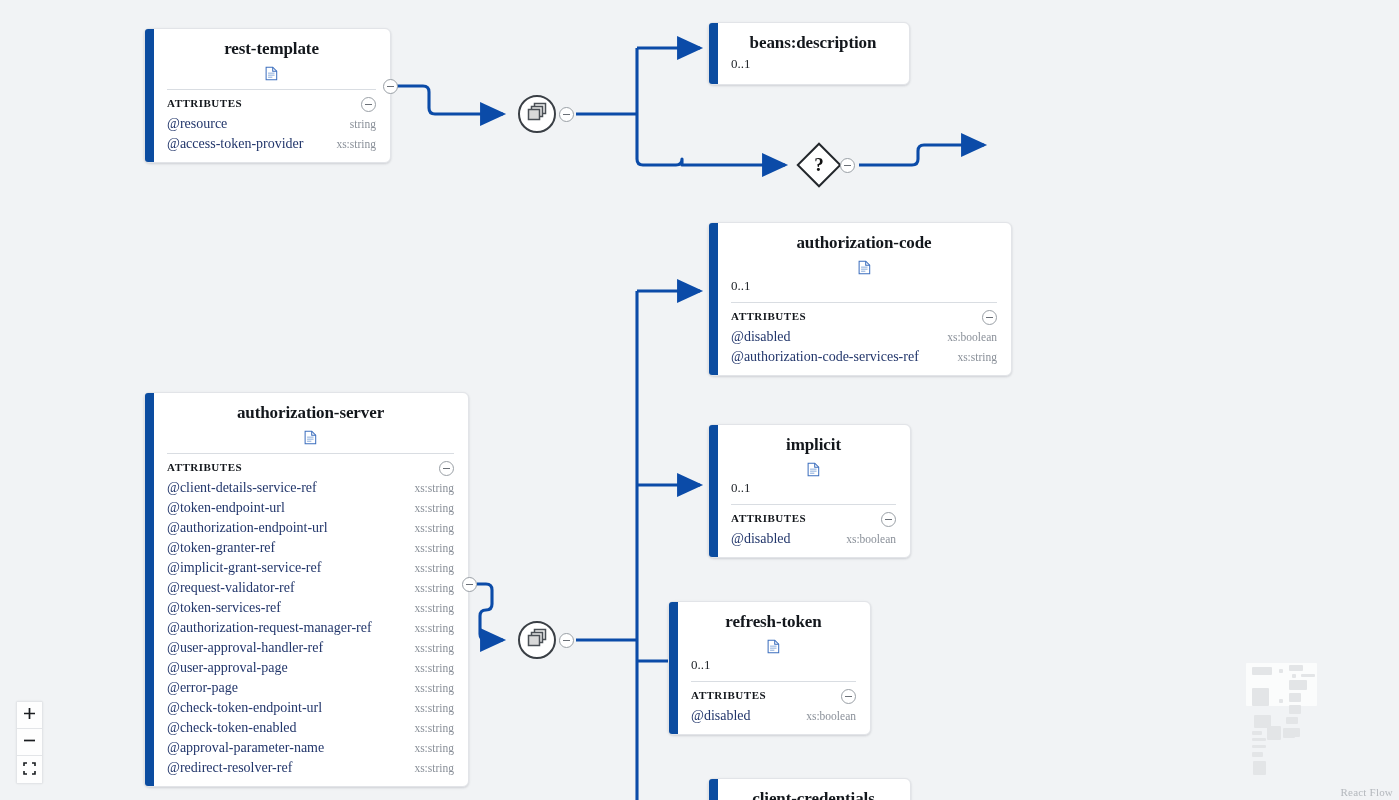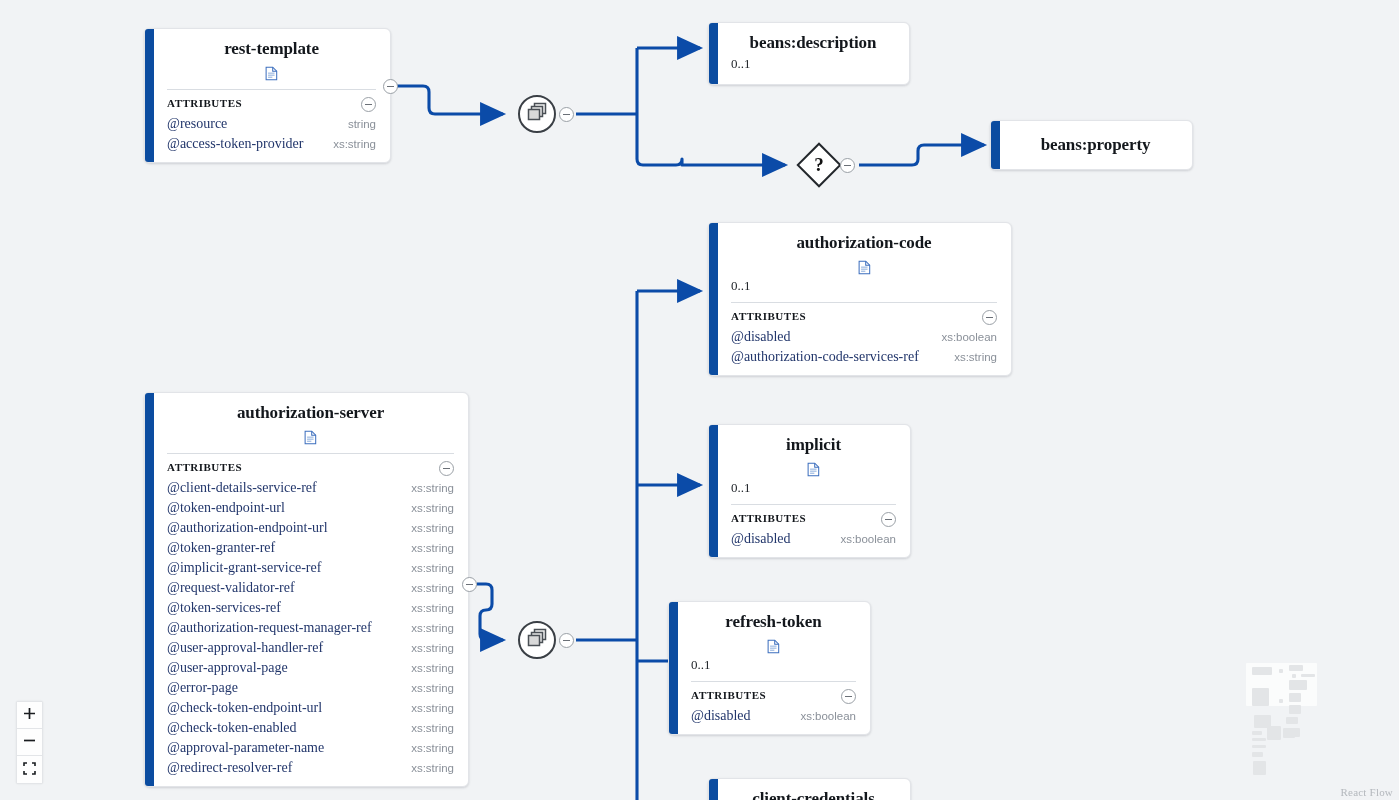--- a/index.html
+++ b/index.html
@@ -50,21 +50,21 @@
   }
   .attr-row{
     display:flex;align-items:baseline;justify-content:space-between;
     gap:18px;margin-top:4px;
   }
   .attr-name{
     font-family:"Liberation Serif", serif;
     font-size:14px;color:#22366b;white-space:nowrap;
   }
   .attr-type{
-    font-family:Liberation Sans, sans-serif;
+    font-family:Liberation Serif, serif;
     font-size:11.5px;color:#8a9099;white-space:nowrap;
   }
   .attr-rows{margin-top:2px;}
 
   
   .doc-icon{display:inline-block;width:13px;height:15px;flex:0 0 auto;}
 
   
   .minus{
     width:15px;height:15px;border-radius:50%;
@@ -199,28 +199,20 @@
   <div class="node" style="left:708px;top:22px;width:202px;">
     <div class="accent"></div>
     <div class="inner" style="padding-bottom:12px;">
       <div class="title-row">
         <span class="title">beans:description</span>
       </div>
       <div class="card-occurs">0..1</div>
     </div>
   </div>
 
-  <div class="node" style="left:990px;top:120px;width:203px;">
-    <div class="accent"></div>
-    <div class="inner" style="padding:14px 14px 14px 22px;">
-      <div class="title-row">
-        <span class="title">beans:property</span>
-      </div>
-    </div>
-  </div>
 
   <div class="node" style="left:708px;top:222px;width:304px;">
     <div class="accent"></div>
     <div class="inner">
       <div class="title-row">
         <span class="title">authorization-code</span>
         <span class="doc-icon">
           <svg viewBox="0 0 14 16" width="13" height="15">
               <path d="M1.2 1.2h7.1l4.3 4.3v9.3H1.2z" fill="#fff" stroke="#3d6fbe" stroke-width="1.1"></path>
               <path d="M8.3 1.2v4.3h4.3" fill="none" stroke="#3d6fbe" stroke-width="1.1"></path>

